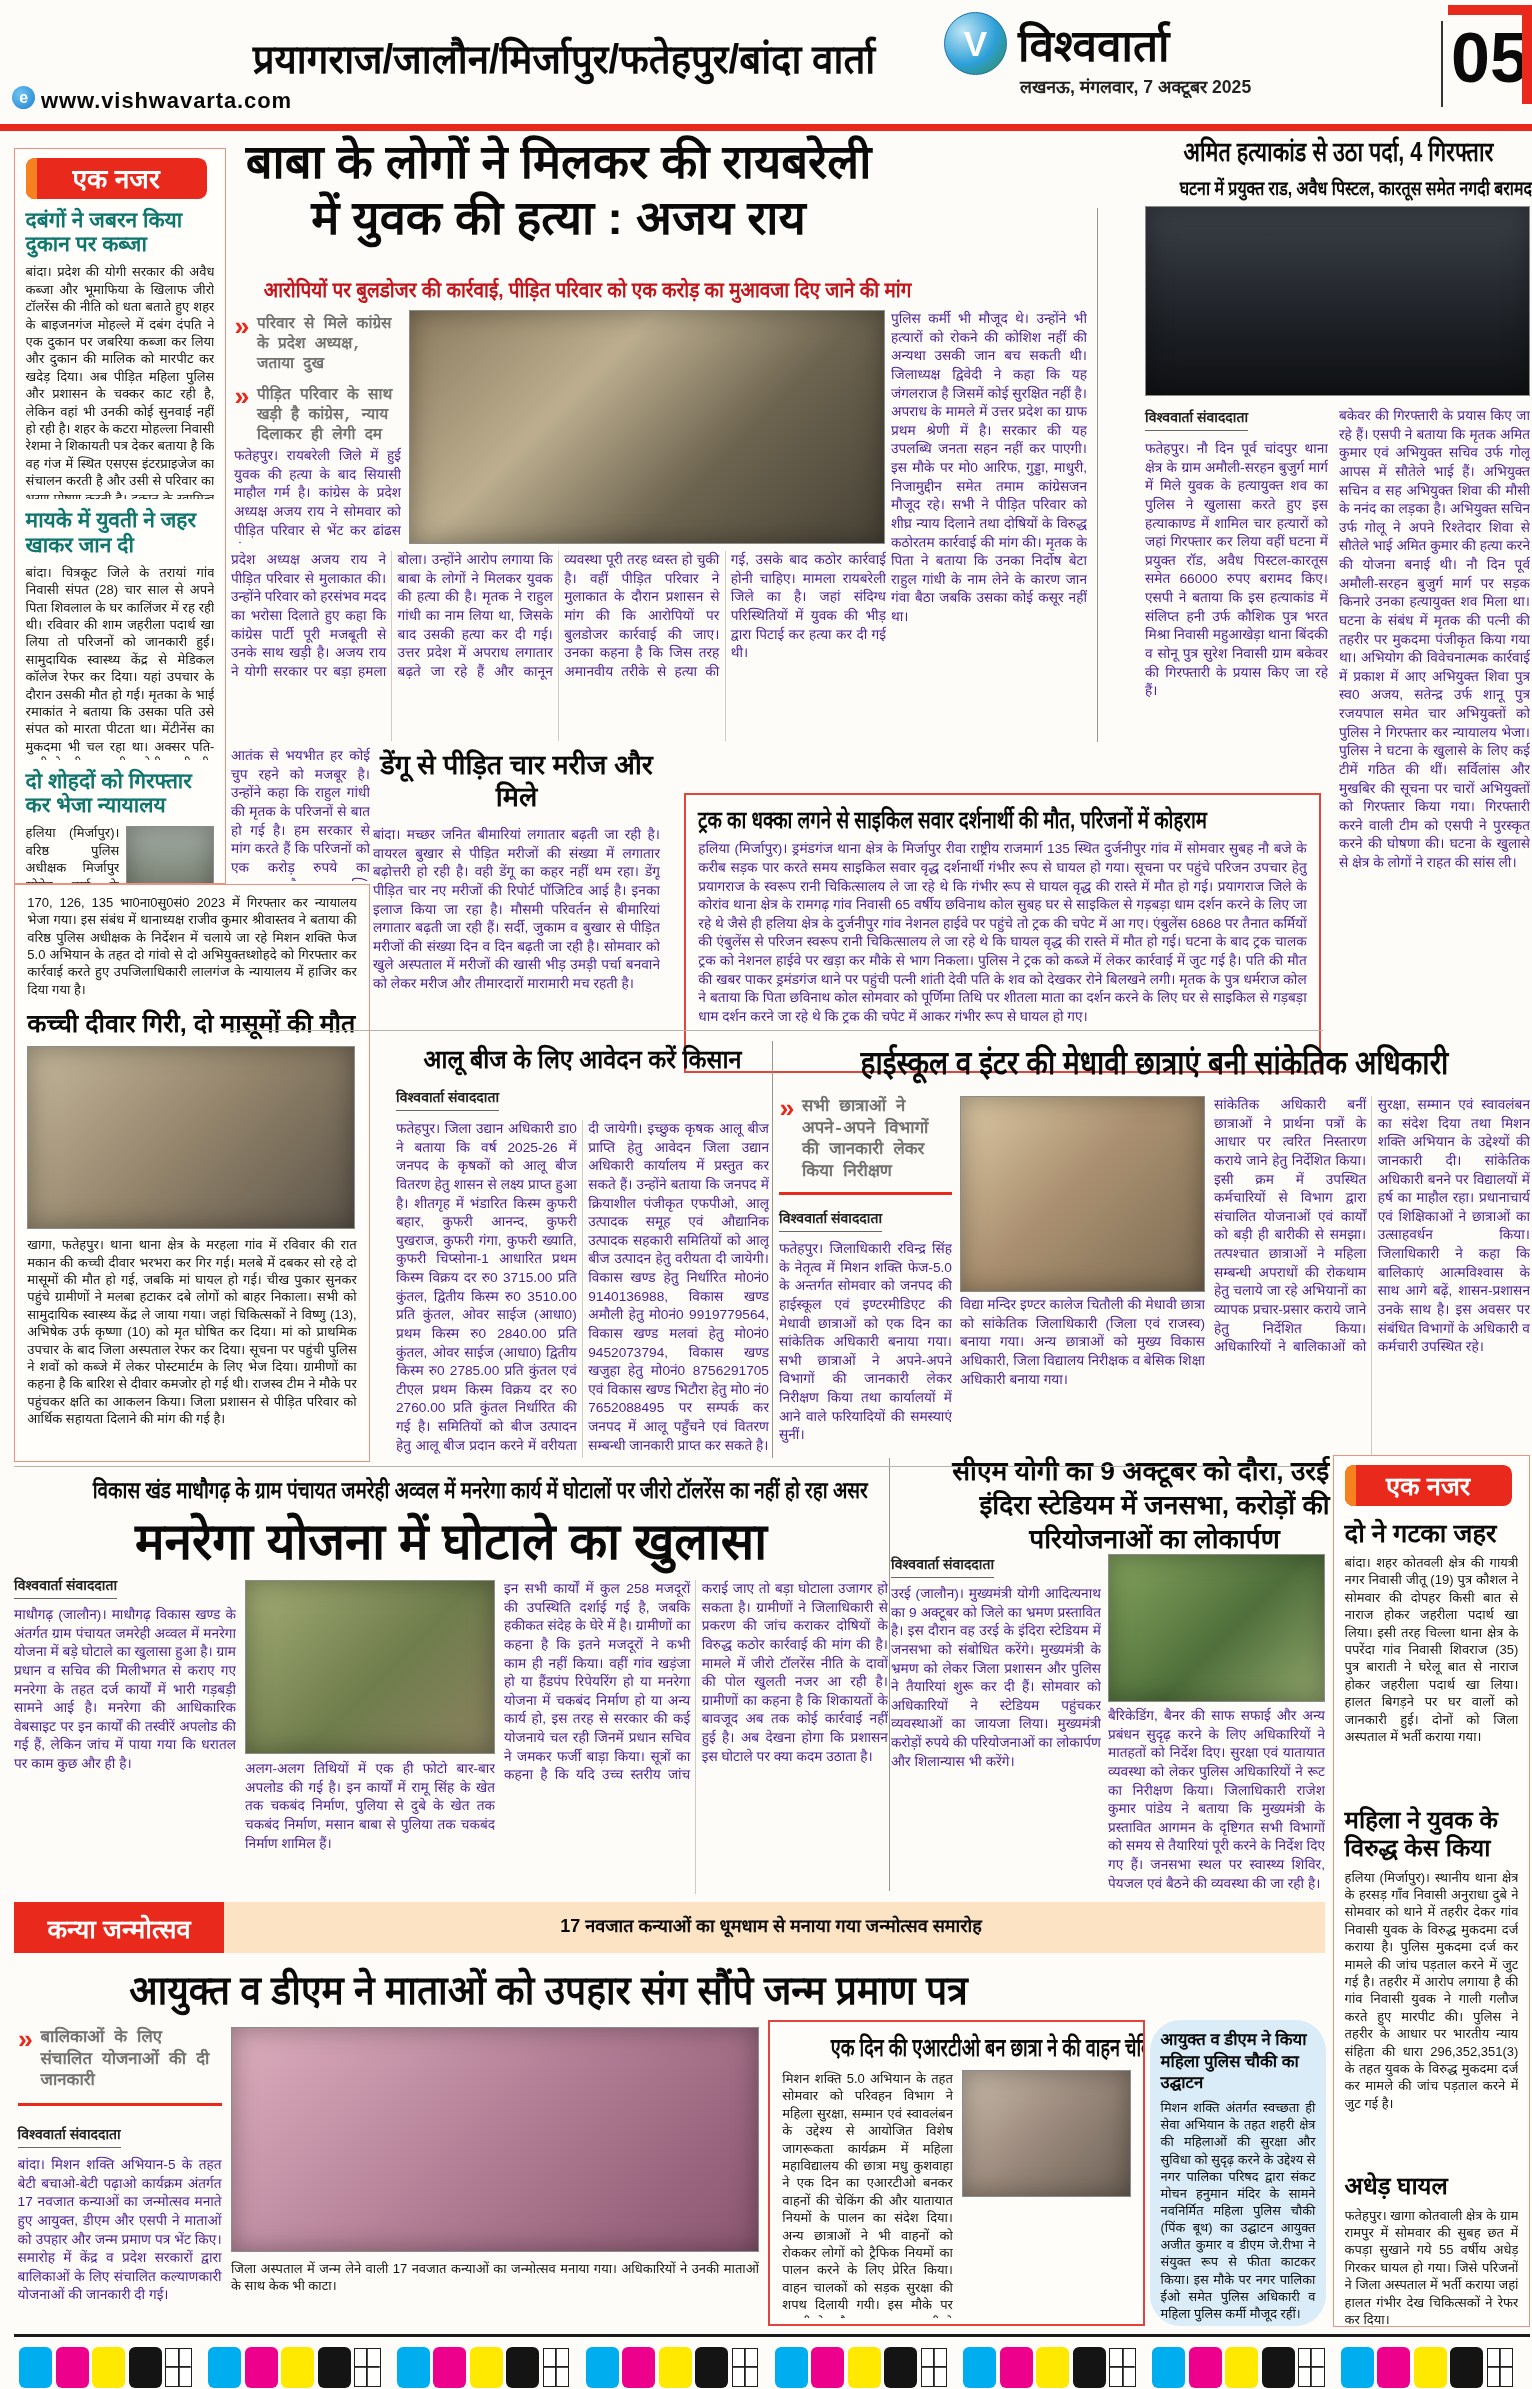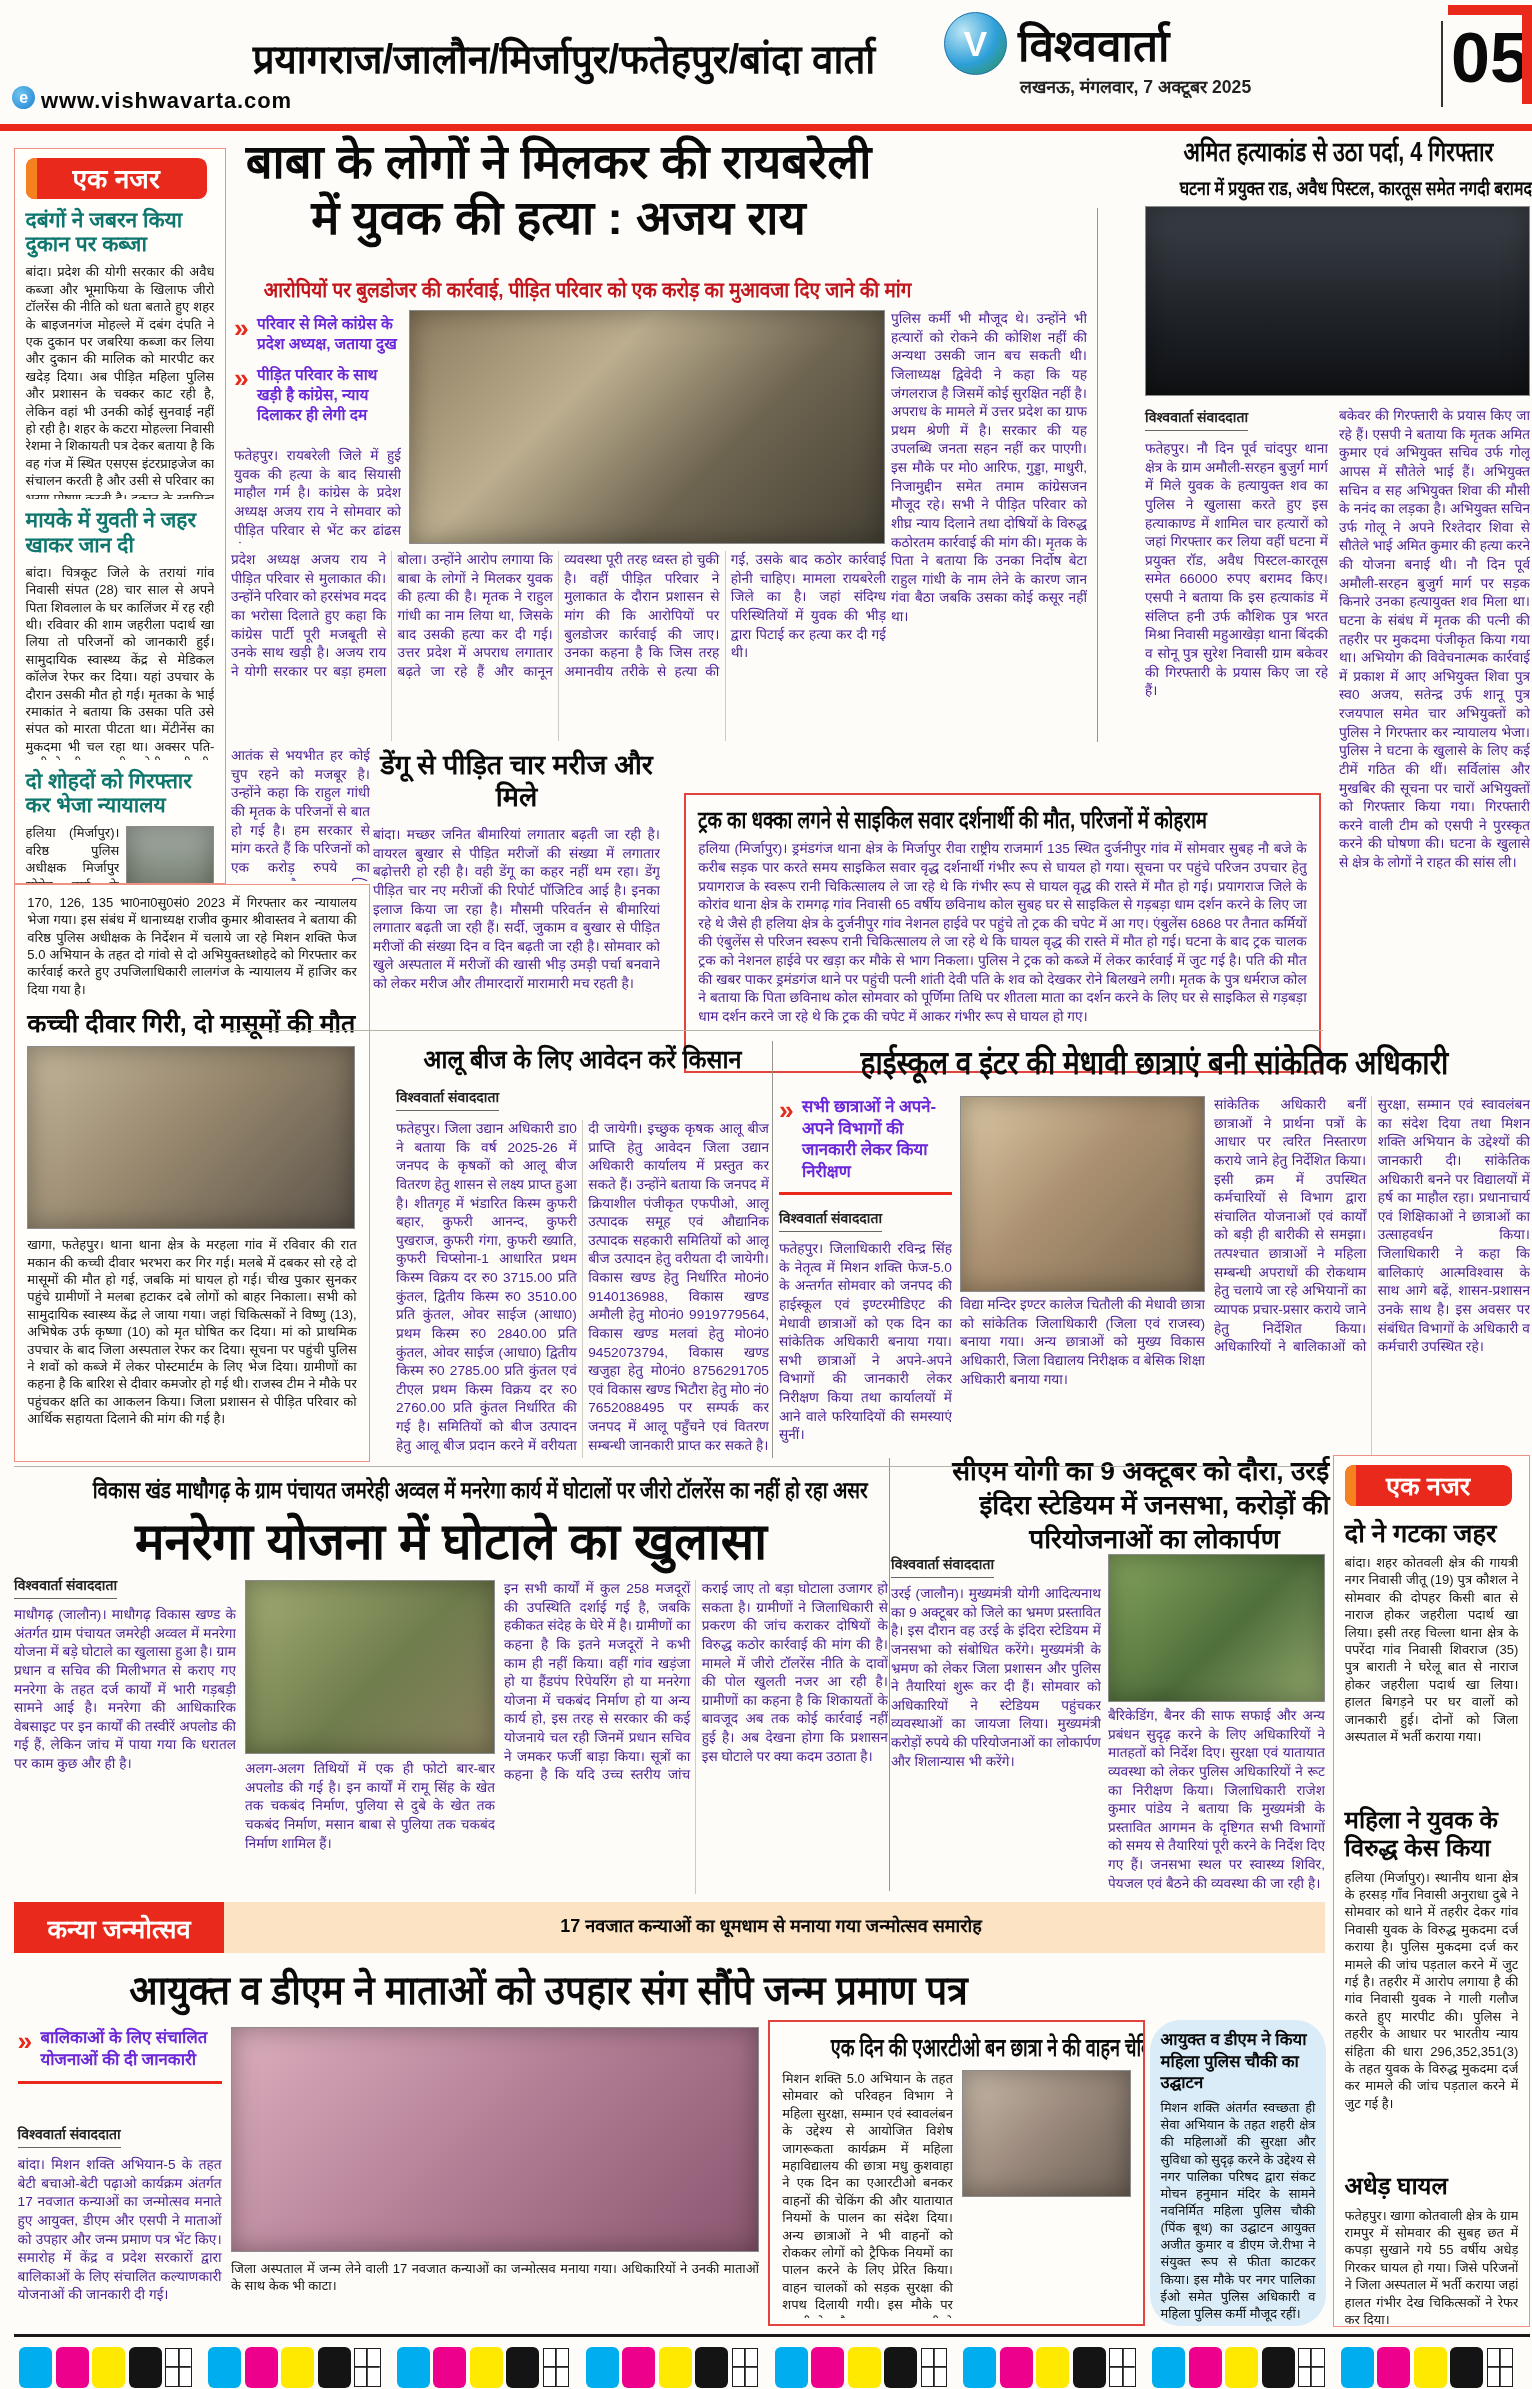--- a/index.html
+++ b/index.html
@@ -15,21 +15,21 @@
   .fit { white-space:nowrap; overflow:visible; }
   .body-txt { font-size:13.7px; line-height:1.36; text-align:justify; color:#4c1d95; over flow:hidden; overflow:hidden; }
   .small-txt { font-size:13px; line-height:1.34; text-align:justify; color:#151515; overflow:hidden; }
   .reporter { font-weight:bold; font-size:14px; color:#222; border-bottom:1.8px solid #666; padding-bottom:3.5px; display:inline-block; }
   .red { color:#c3161c; }
   .photo { border:0.9px solid #8c8c8c; box-shadow:inset 0 0 26.4px rgba(0,0,0,.35); }
   .badge { position:relative; background:#e8291c; color:#fff; font-weight:bold;
            border-radius:8.8px; display:flex; align-items:center; justify-content:center; }
   .badge::before { content:""; position:absolute; left:0; top:0; bottom:0; width:11.4px;
            background:#f5821f; border-radius:8.8px 0 0 8.8px; }
-  .bullet-item { position:relative; padding-left:23px; font-weight:bold; font-size:15.4px; line-height:1.3; margin-bottom:10.6px; color:#6d28d9; }
+  .bullet-item { position:relative; padding-left:23px; font-weight:bold; font-size:15.4px; line-height:1.3; margin-bottom:10.6px; color:#737373;font-family:Liberation Mono, monospace; }
   .bullet-item::before { content:"\00BB"; position:absolute; left:0; top:-3.5px; color:#e8291c; font-size:26.4px; font-weight:bold; }
   .cols2 { column-count:2; column-gap:11.4px; column-rule:0.9px solid #cfcac2; }
   .cols4 { column-count:4; column-gap:11.4px; column-rule:0.9px solid #cfcac2; }
   .vrule { background:#9a958c; width:0.9px; }
   .boxed { border:1.8px solid #ee9182; background:#fffefb; }
   .redbox { border:2.6px solid #e0443c; background:#fffdfa; }
   .lb-head { font-weight:bold; font-size:21px; line-height:1.18; margin:8.8px 0 6.2px; color:#0f766e; }
   .ph-lead   { background:linear-gradient(135deg,#8d7c60,#bcae8f 35%,#6d6450 65%,#474236); }
   .ph-police { background:linear-gradient(180deg,#3a4047,#1a1d22 70%,#101214); }
   .ph-cops   { background:linear-gradient(180deg,#a9b2aa,#67705f 60%,#3f463c); }

